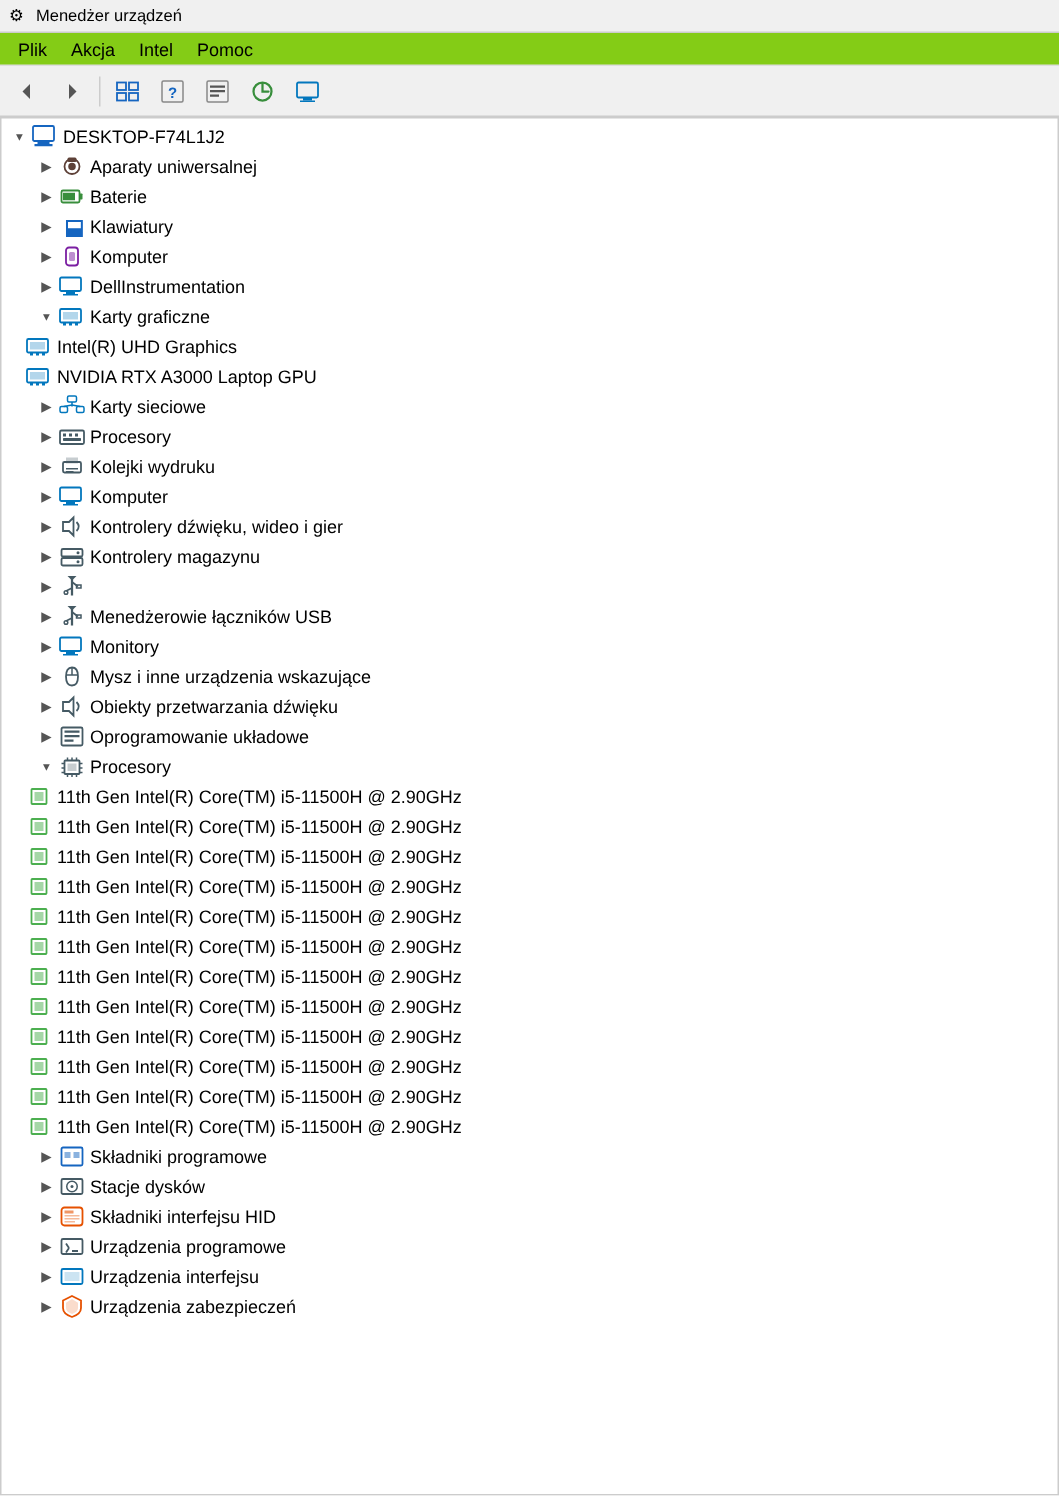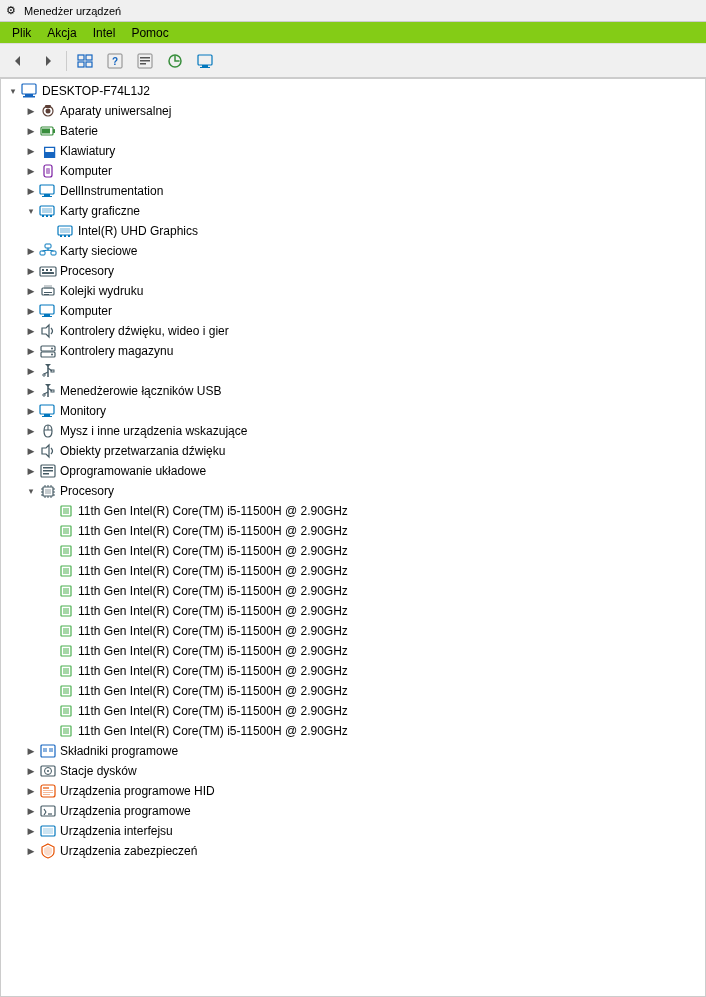--- a/index.html
+++ b/index.html
@@ -104,21 +104,21 @@
       justify-content: center;
       margin-right: 3px;
       flex-shrink: 0;
       font-size: 13px;
     }
     .node-label {
       font-size: 12px;
     }
     .indent-1 { padding-left: 4px; }
     .indent-2 { padding-left: 22px; }
-    .indent-3 { padding-left: 40px; }
+    .indent-3 { }
   </style>
 </head>
 <body>
 
 <div class="title-bar">
   <span class="title-bar-icon">⚙</span>
   <span>Menedżer urządzeń</span>
 </div>
 
 <div class="menu-bar">
@@ -270,20 +270,33 @@
           <rect x="1" y="3" width="14" height="9" rx="1" fill="none" stroke="#0277bd" stroke-width="1.2"></rect>
           <rect x="3" y="5" width="10" height="5" fill="#0277bd" opacity="0.3"></rect>
           <rect x="3" y="12" width="2" height="2" fill="#0277bd"></rect>
           <rect x="7" y="12" width="2" height="2" fill="#0277bd"></rect>
           <rect x="11" y="12" width="2" height="2" fill="#0277bd"></rect>
         </svg>
       </span>
       <span class="node-label">Intel(R) UHD Graphics</span>
     </div>
 
+    <div class="tree-item indent-3">
+      <span class="expand-icon empty">▶</span>
+      <span class="node-icon">
+        <svg width="18" height="16" viewBox="0 0 18 16">
+          <rect x="1" y="3" width="14" height="9" rx="1" fill="none" stroke="#0277bd" stroke-width="1.2"></rect>
+          <rect x="3" y="5" width="10" height="5" fill="#0277bd" opacity="0.3"></rect>
+          <rect x="3" y="12" width="2" height="2" fill="#0277bd"></rect>
+          <rect x="7" y="12" width="2" height="2" fill="#0277bd"></rect>
+          <rect x="11" y="12" width="2" height="2" fill="#0277bd"></rect>
+        </svg>
+      </span>
+      <span class="node-label">NVIDIA RTX A3000 Laptop GPU</span>
+    </div>
 
     <div class="tree-item indent-2">
       <span class="expand-icon">▶</span>
       <span class="node-icon">
         <svg width="18" height="16" viewBox="0 0 18 16">
           <rect x="6" y="1" width="6" height="4" rx="1" fill="none" stroke="#0277bd" stroke-width="1"></rect>
           <rect x="1" y="8" width="5" height="4" rx="1" fill="none" stroke="#0277bd" stroke-width="1"></rect>
           <rect x="12" y="8" width="5" height="4" rx="1" fill="none" stroke="#0277bd" stroke-width="1"></rect>
           <line x1="9" y1="5" x2="9" y2="8" stroke="#0277bd" stroke-width="1"></line>
           <line x1="3.5" y1="8" x2="9" y2="7" stroke="#0277bd" stroke-width="1"></line>
@@ -605,21 +618,21 @@
       <span class="expand-icon">▶</span>
       <span class="node-icon">
         <svg width="18" height="16" viewBox="0 0 18 16">
           <rect x="2" y="2" width="14" height="12" rx="2" fill="none" stroke="#e65100" stroke-width="1.2"></rect>
           <rect x="4" y="4" width="6" height="2" fill="#e65100" opacity="0.6"></rect>
           <rect x="4" y="7" width="10" height="1" fill="#e65100" opacity="0.4"></rect>
           <rect x="4" y="9" width="10" height="1" fill="#e65100" opacity="0.4"></rect>
           <rect x="4" y="11" width="7" height="1" fill="#e65100" opacity="0.4"></rect>
         </svg>
       </span>
-      <span class="node-label">Urządzenia programowe HID</span>
+      <span class="node-label">Składniki interfejsu HID</span>
     </div>
 
     <div class="tree-item indent-2">
       <span class="expand-icon">▶</span>
       <span class="node-icon">
         <svg width="18" height="16" viewBox="0 0 18 16">
           <rect x="2" y="3" width="14" height="10" rx="1" fill="none" stroke="#455a64" stroke-width="1.2"></rect>
           <line x1="5" y1="6" x2="7" y2="9" stroke="#455a64" stroke-width="1.2"></line>
           <line x1="7" y1="9" x2="5" y2="12" stroke="#455a64" stroke-width="1.2"></line>
           <line x1="9" y1="11" x2="13" y2="11" stroke="#455a64" stroke-width="1.2"></line>

